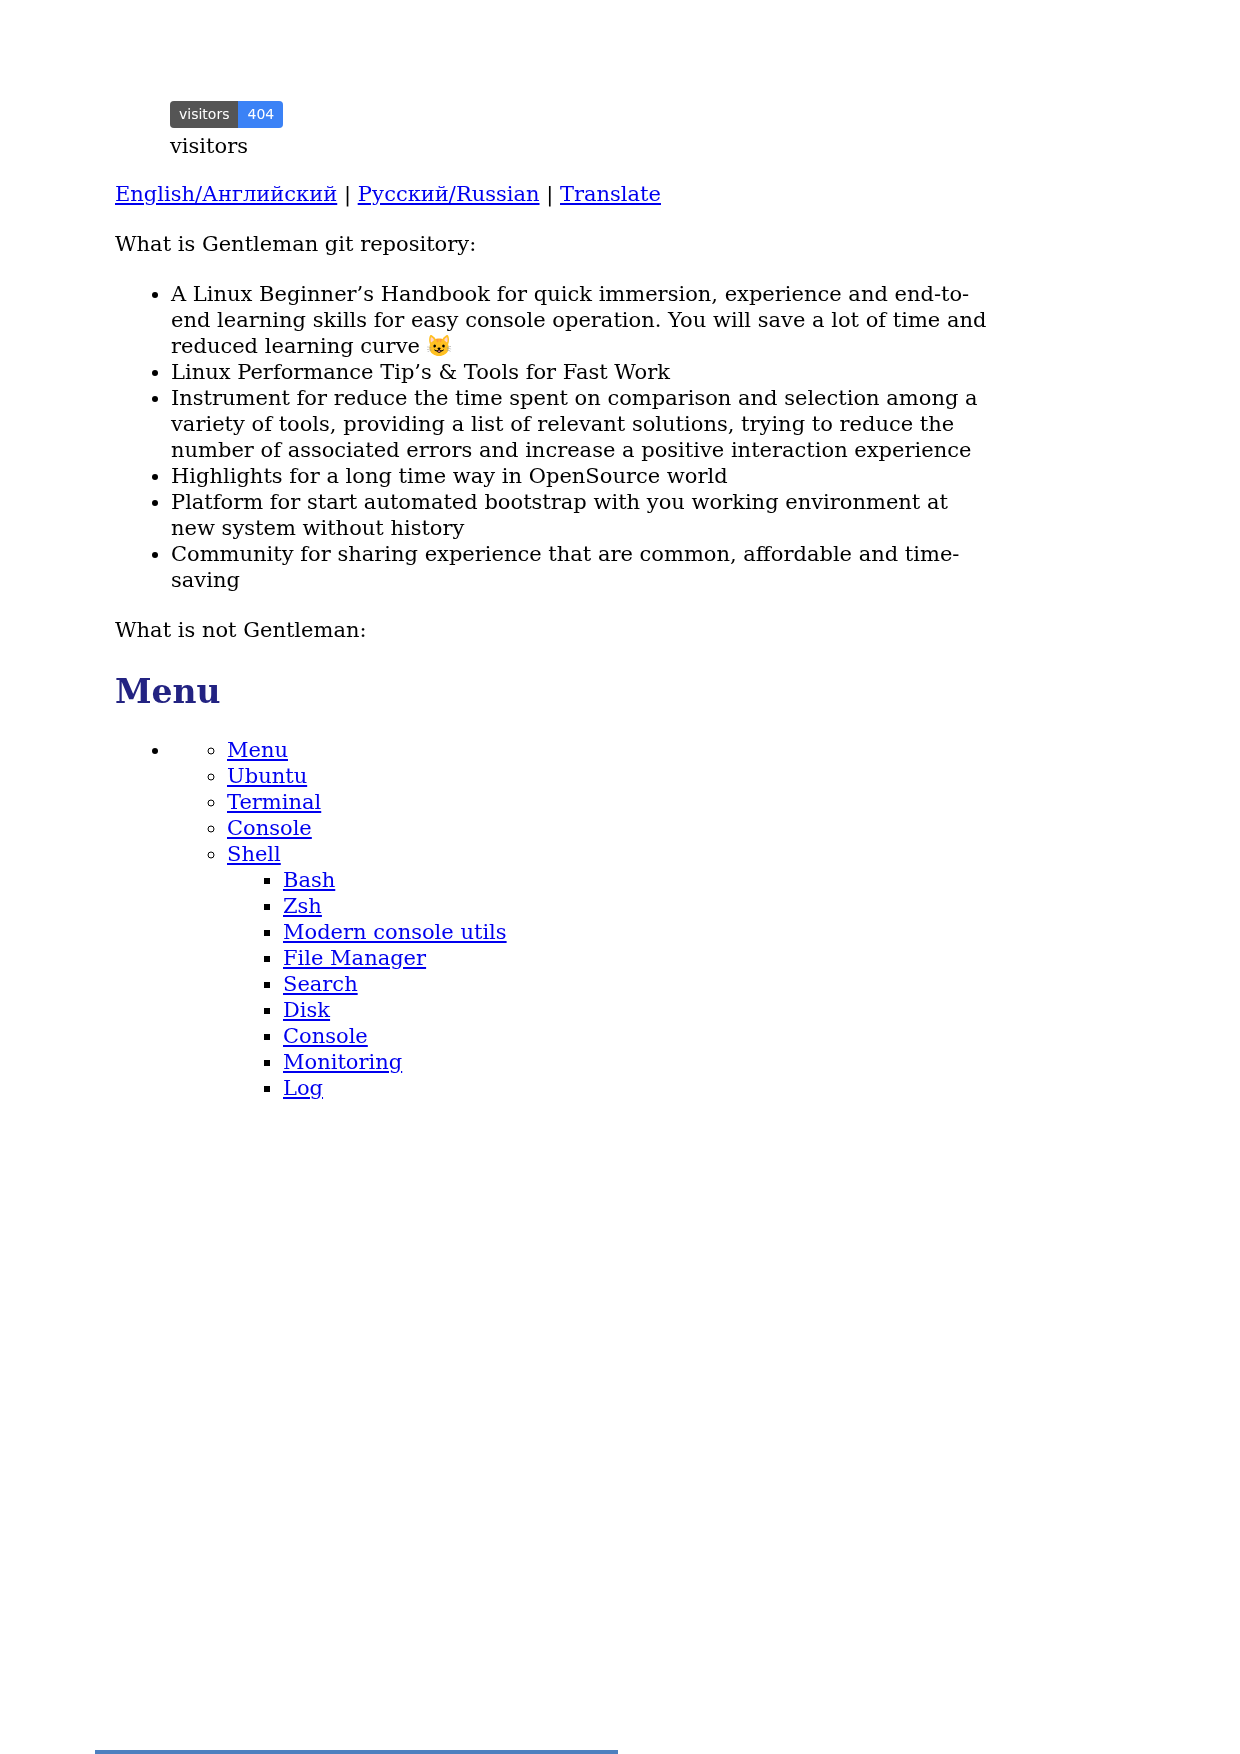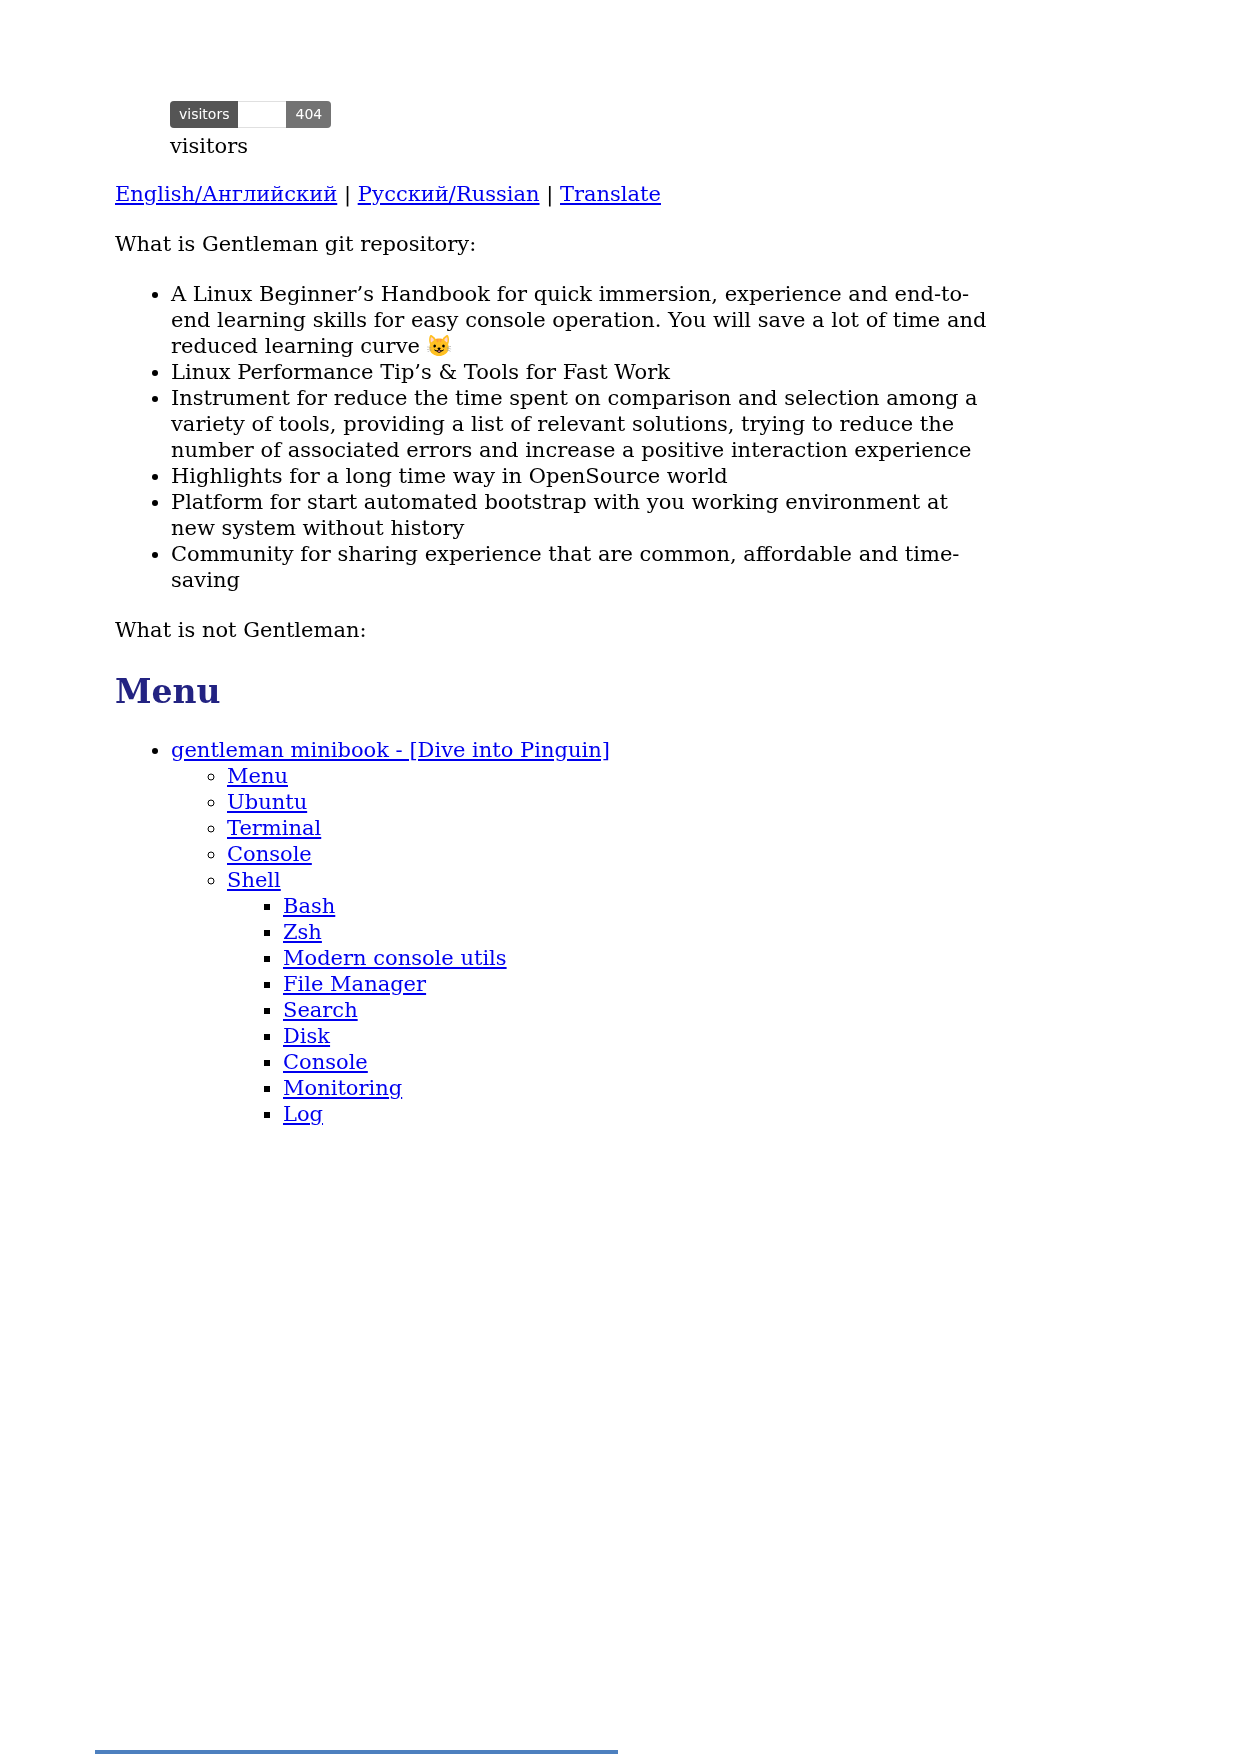--- a/index.html
+++ b/index.html
@@ -67,21 +67,21 @@
 </style>
 </head>
 <body>
 
 <div class="page">
 
 
   <div class="badge-block">
     <a class="badge">
       <span class="badge-label" style="background: rgb(85, 85, 85);">visitors</span>
-      <span class="badge-value" style="background: #737373; margin-left: 48px;">404</span>
+      <span class="badge-value" style="background: #3b82f6;">404</span>
     </a>
     <div class="badge-caption">visitors</div>
   </div>
 
   <p class="lang-links">
     <a>English/Английский</a>
     <span class="lang-sep">|</span>
     <a>Русский/Russian</a>
     <span class="lang-sep">|</span>
     <a>Translate</a>
@@ -98,21 +98,21 @@
       <li>Community for sharing experience that are common, affordable and time-saving</li>
     </ul>
 
   <p class="lead">What is not Gentleman:</p>
 
 
   <h2 class="menu-heading">Menu</h2>
 
   <div id="menu-tree-mount">
       <ul class="depth0">
-        <li><a>gentleman minibook - [Dive into Pinguin]</a><ul class="depth1">
+        <li><ul class="depth1">
             <li><a>Menu</a></li>
             <li><a>Ubuntu</a></li>
             <li><a>Terminal</a></li>
             <li><a>Console</a></li>
             <li><a>Shell</a><ul class="depth2">
                 <li><a>Bash</a></li>
                 <li><a>Zsh</a></li>
                 <li><a>Modern console utils</a></li>
                 <li><a>File Manager</a></li>
                 <li><a>Search</a></li>

